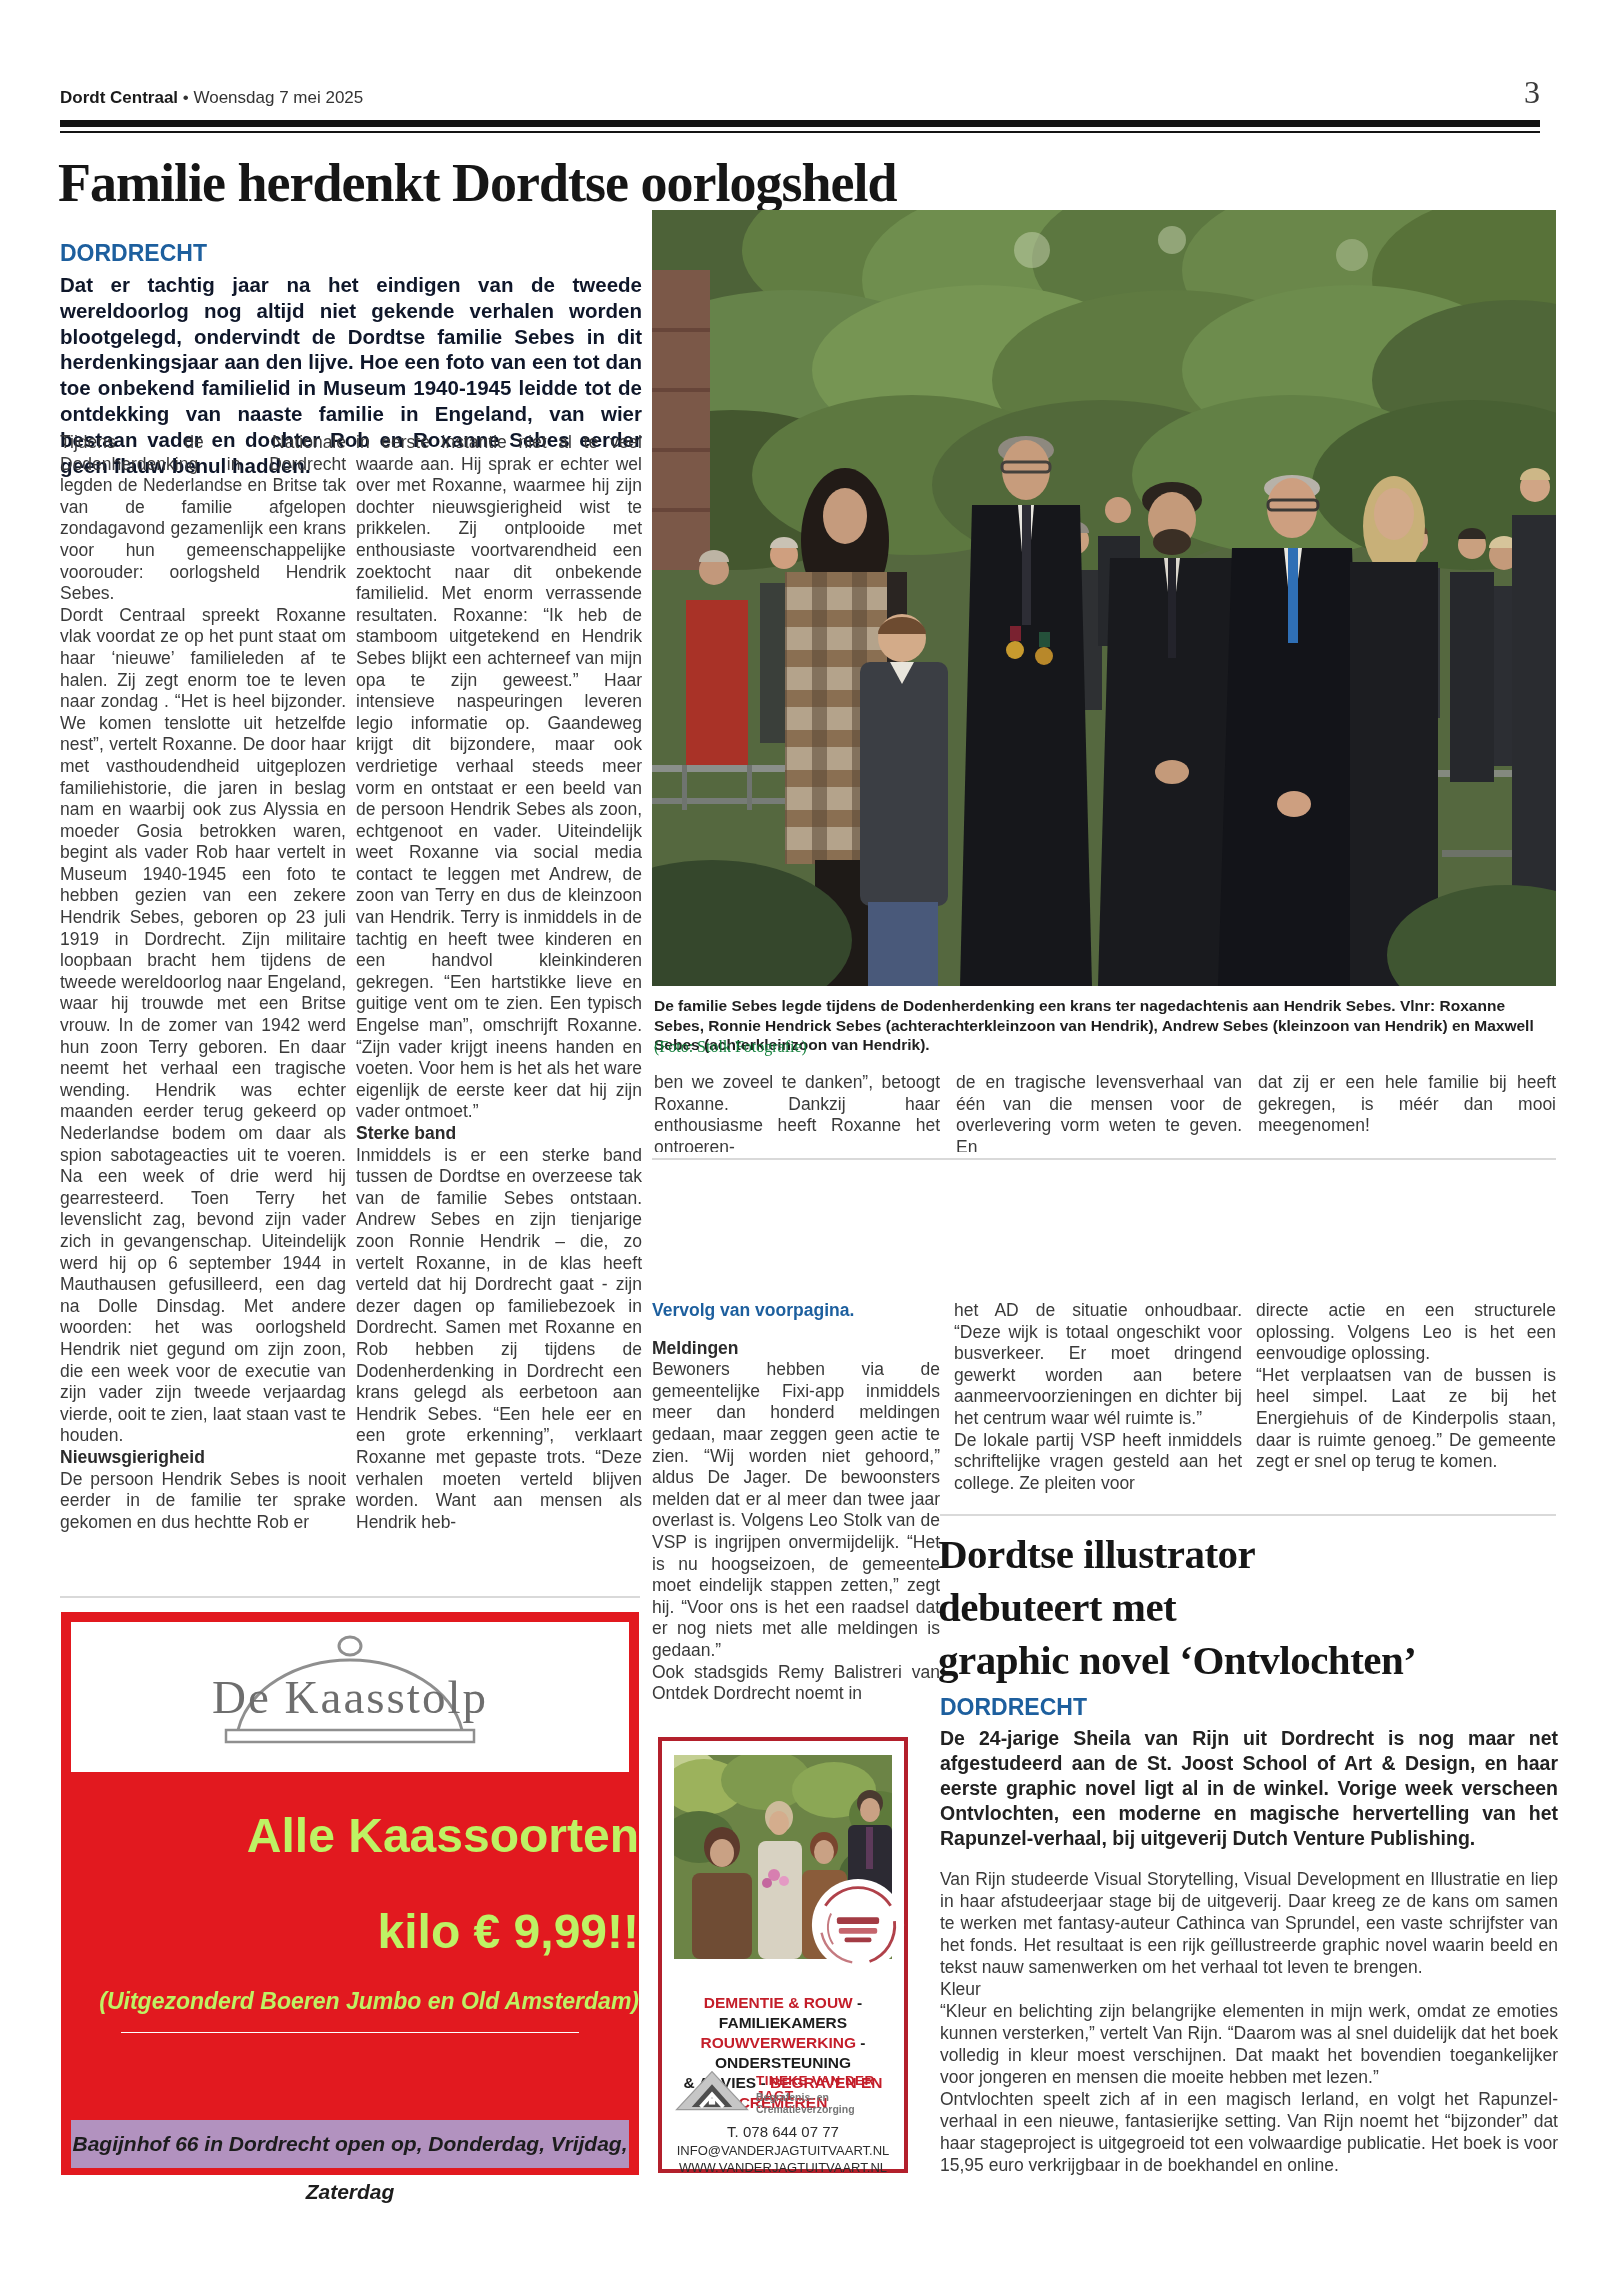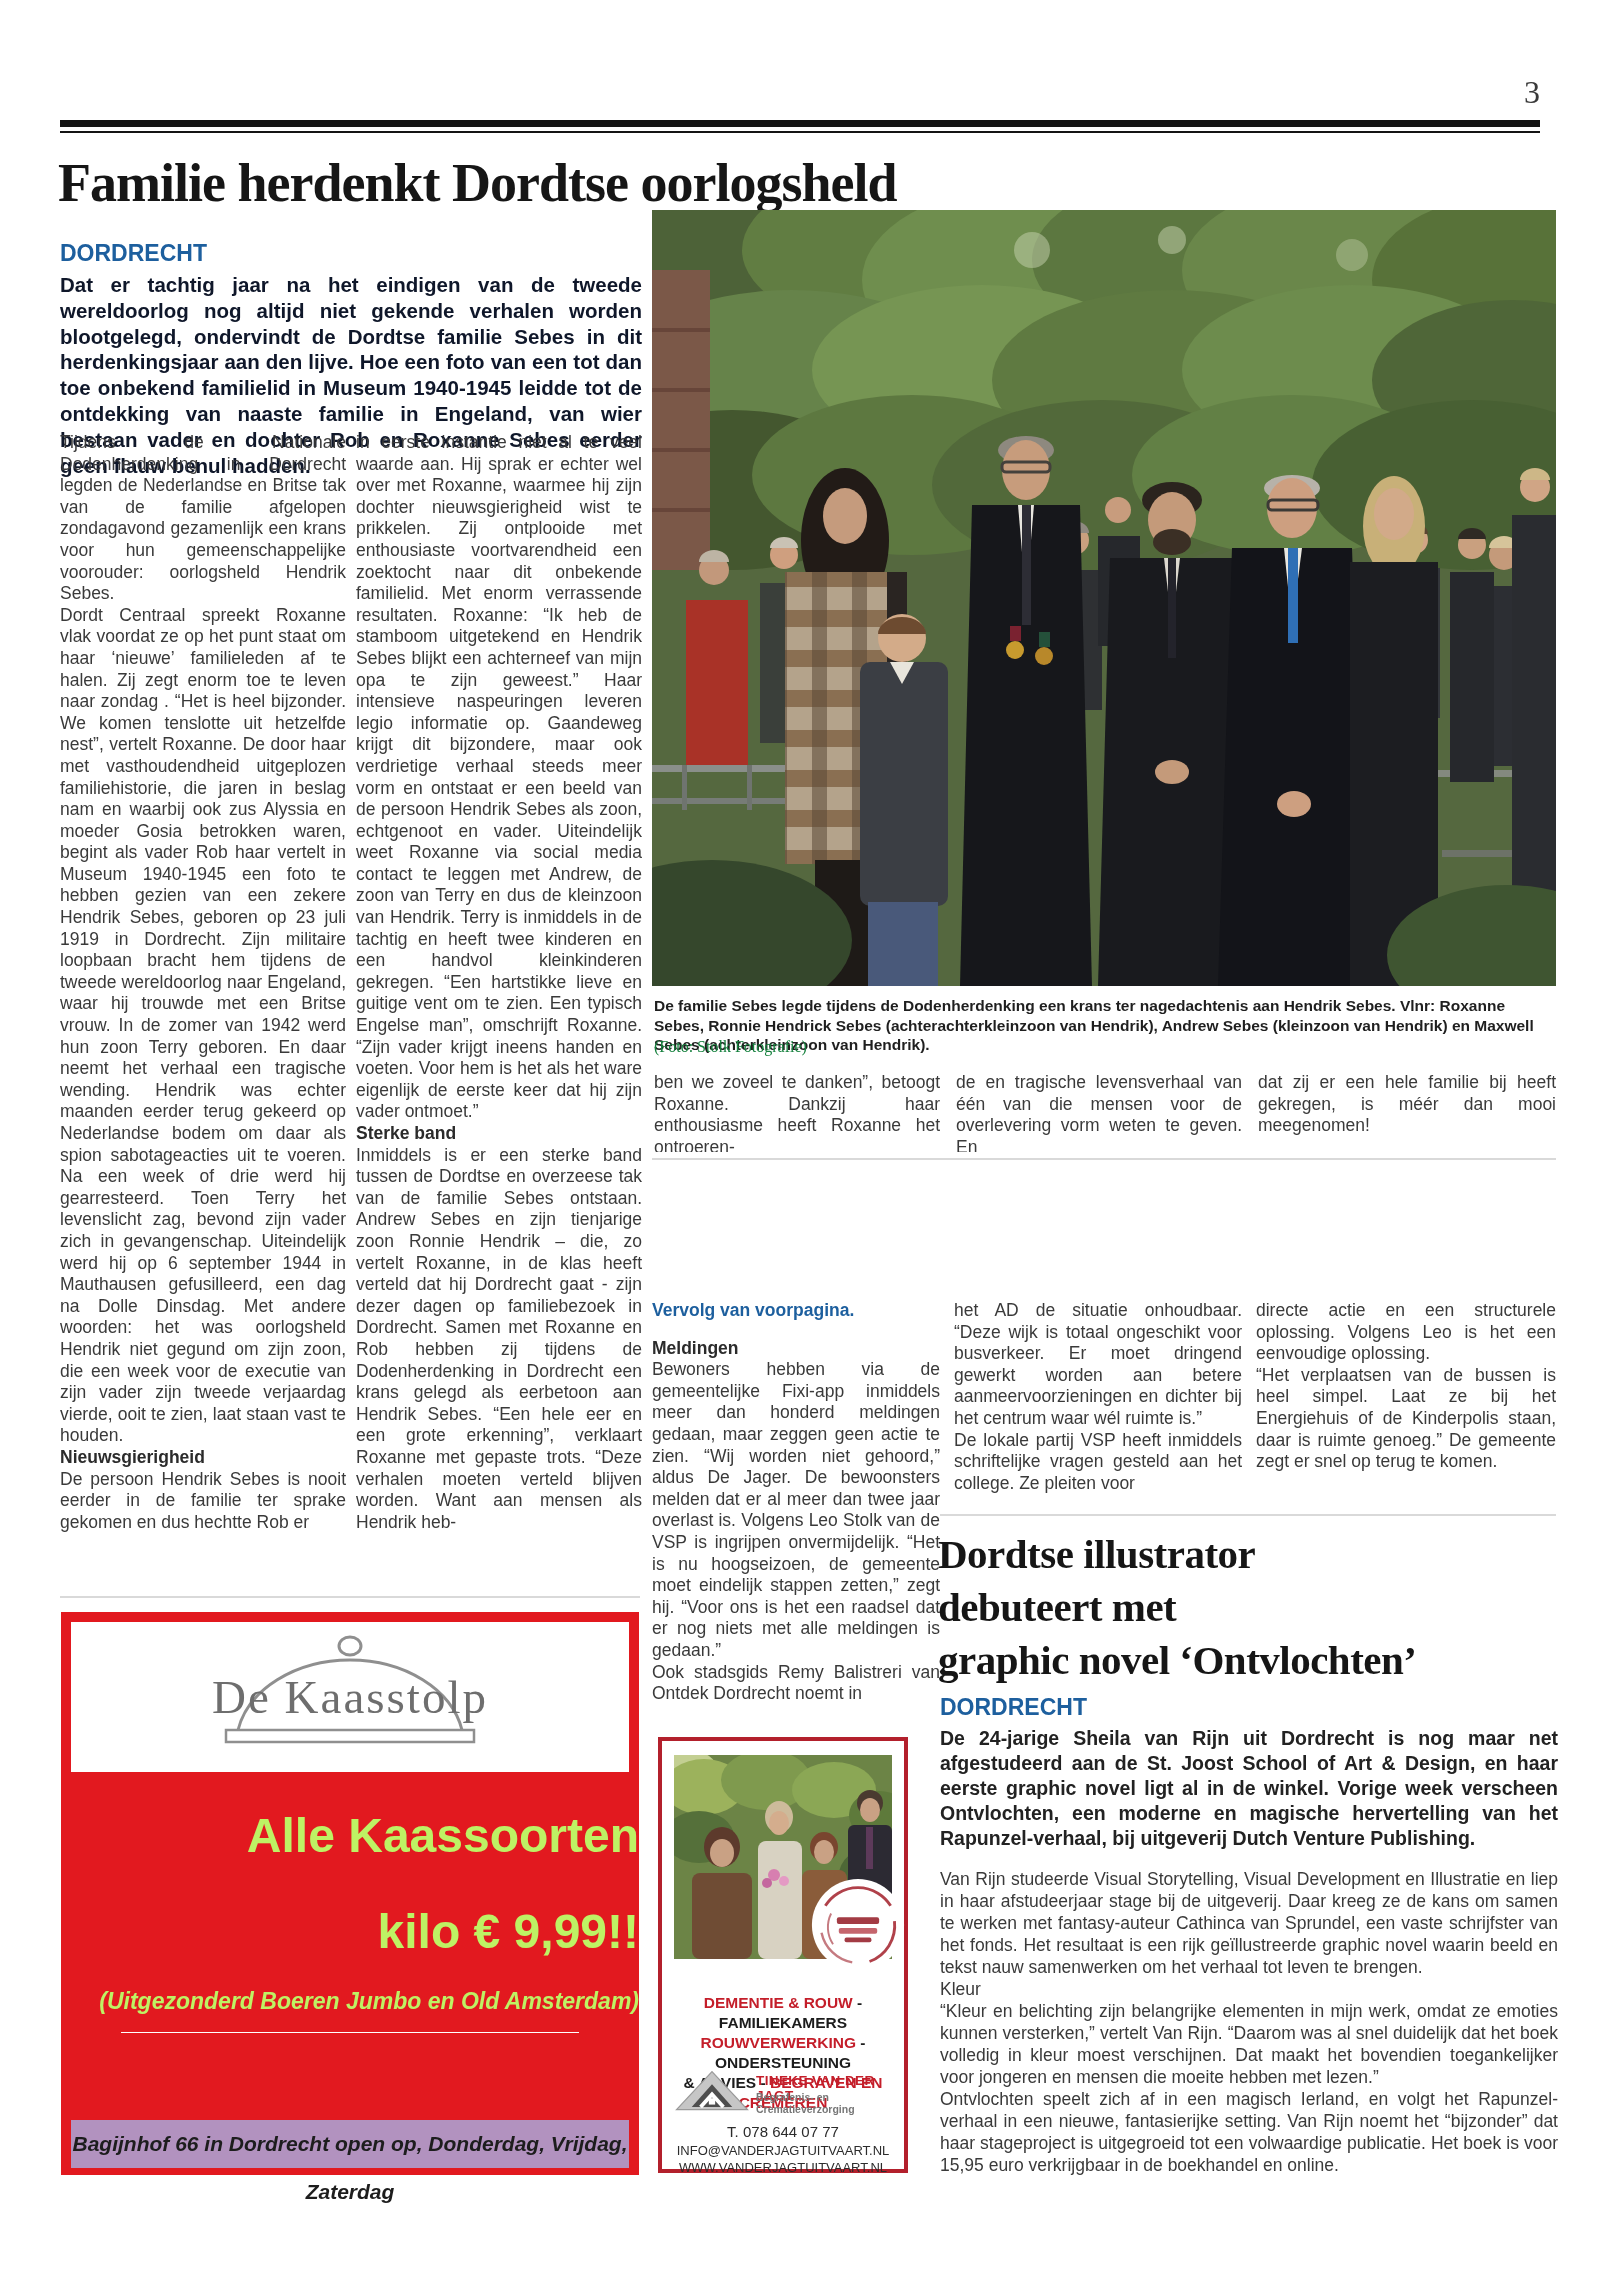--- a/index.html
+++ b/index.html
@@ -84,20 +84,23 @@
   .jagt-contact{position:absolute;left:0;right:0;text-align:center;color:#2c2c2c;}
   .jagt-phone{top:382px;font-size:15px;}
   .jagt-mail{top:402px;font-size:13px;}
   .jagt-web{top:419px;font-size:13px;}
 </style>
 </head>
 <body>
 
 <div id="page">
 
+  <div class="abs masthead">
+    <b>Dordt Centraal</b><span> • Woensdag 7 mei 2025</span>
+  </div>
   <div class="abs pageno">3</div>
   <div class="abs head-rule"></div>
 
   <div class="abs h1">Familie herdenkt Dordtse oorlogsheld</div>
   <div class="abs a1-dateline dateline">DORDRECHT</div>
   <div class="abs a1-intro">Dat er tachtig jaar na het eindigen van de tweede wereldoorlog nog altijd niet gekende verhalen worden blootgelegd, ondervindt de Dordtse familie Sebes in dit herdenkingsjaar aan den lijve. Hoe een foto van een tot dan toe onbekend familielid in Museum 1940-1945 leidde tot de ontdekking van naaste familie in Engeland, van wier bestaan vader en dochter Rob en Roxanne Sebes eerder geen flauw benul hadden.</div>
 
   <div class="abs a1-col1 bodycol">
     <p>Tijdens de Nationale Dodenherdenking in Dordrecht legden de Nederlandse en Britse tak van de familie afgelopen zondagavond gezamenlijk een krans voor hun gemeenschappelijke voorouder: oorlogsheld Hendrik Sebes.</p>
     <p>Dordt Centraal spreekt Roxanne vlak voordat ze op het punt staat om haar ‘nieuwe’ familieleden af te halen. Zij zegt enorm toe te leven naar zondag . “Het is heel bijzonder. We komen tenslotte uit hetzelfde nest”, vertelt Roxanne. De door haar met vasthoudendheid uitgeplozen familiehistorie, die jaren in beslag nam en waarbij ook zus Alyssia en moeder Gosia betrokken waren, begint als vader Rob haar vertelt in Museum 1940-1945 een foto te hebben gezien van een zekere Hendrik Sebes, geboren op 23 juli 1919 in Dordrecht. Zijn militaire loopbaan bracht hem tijdens de tweede wereldoorlog naar Engeland, waar hij trouwde met een Britse vrouw. In de zomer van 1942 werd hun zoon Terry geboren. En daar neemt het verhaal een tragische wending. Hendrik was echter maanden eerder terug gekeerd op Nederlandse bodem om daar als spion sabotageacties uit te voeren. Na een week of drie werd hij gearresteerd. Toen Terry het levenslicht zag, bevond zijn vader zich in gevangenschap. Uiteindelijk werd hij op 6 september 1944 in Mauthausen gefusilleerd, een dag na Dolle Dinsdag. Met andere woorden: het was oorlogsheld Hendrik niet gegund om zijn zoon, die een week voor de executie van zijn vader zijn tweede verjaardag vierde, ooit te zien, laat staan vast te houden.</p>

